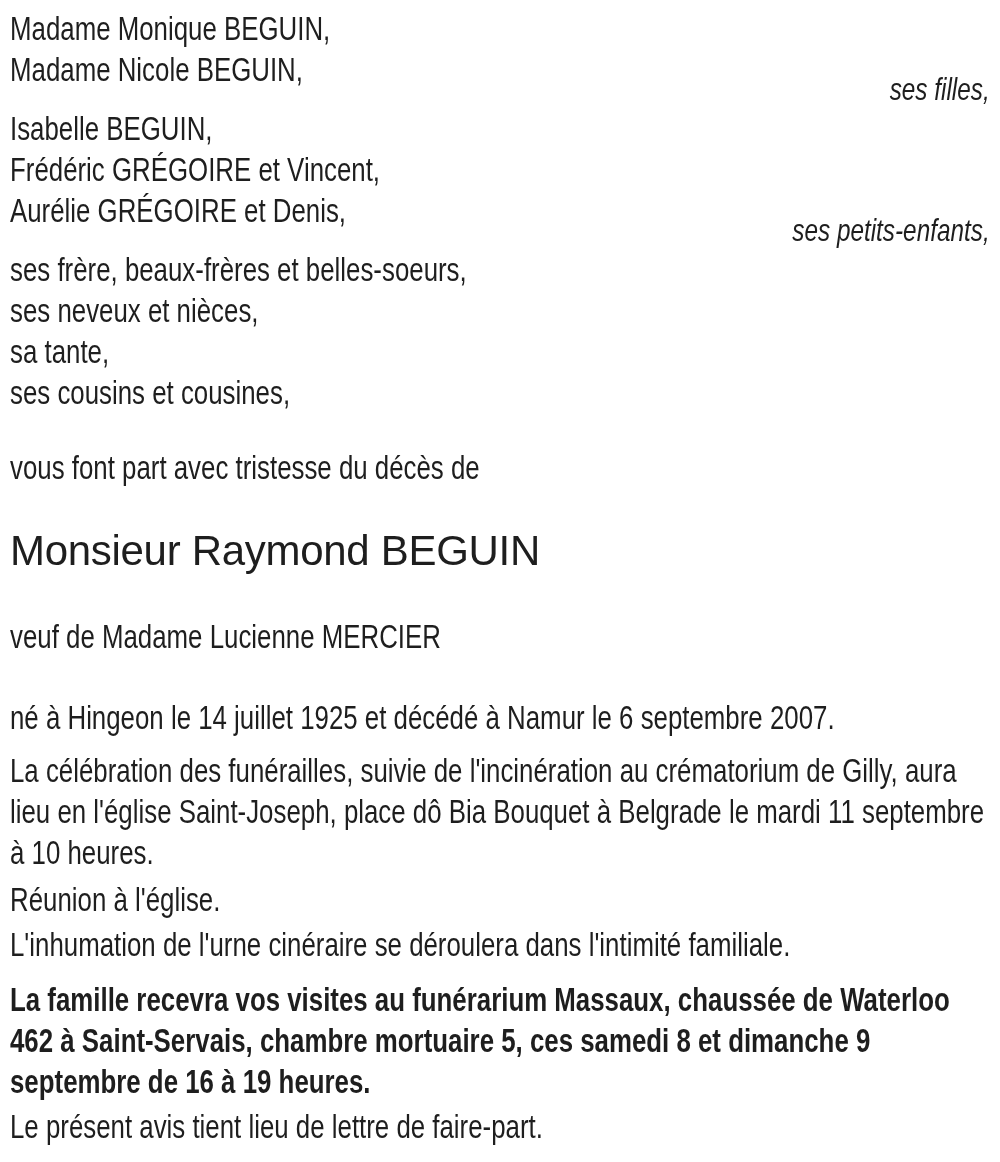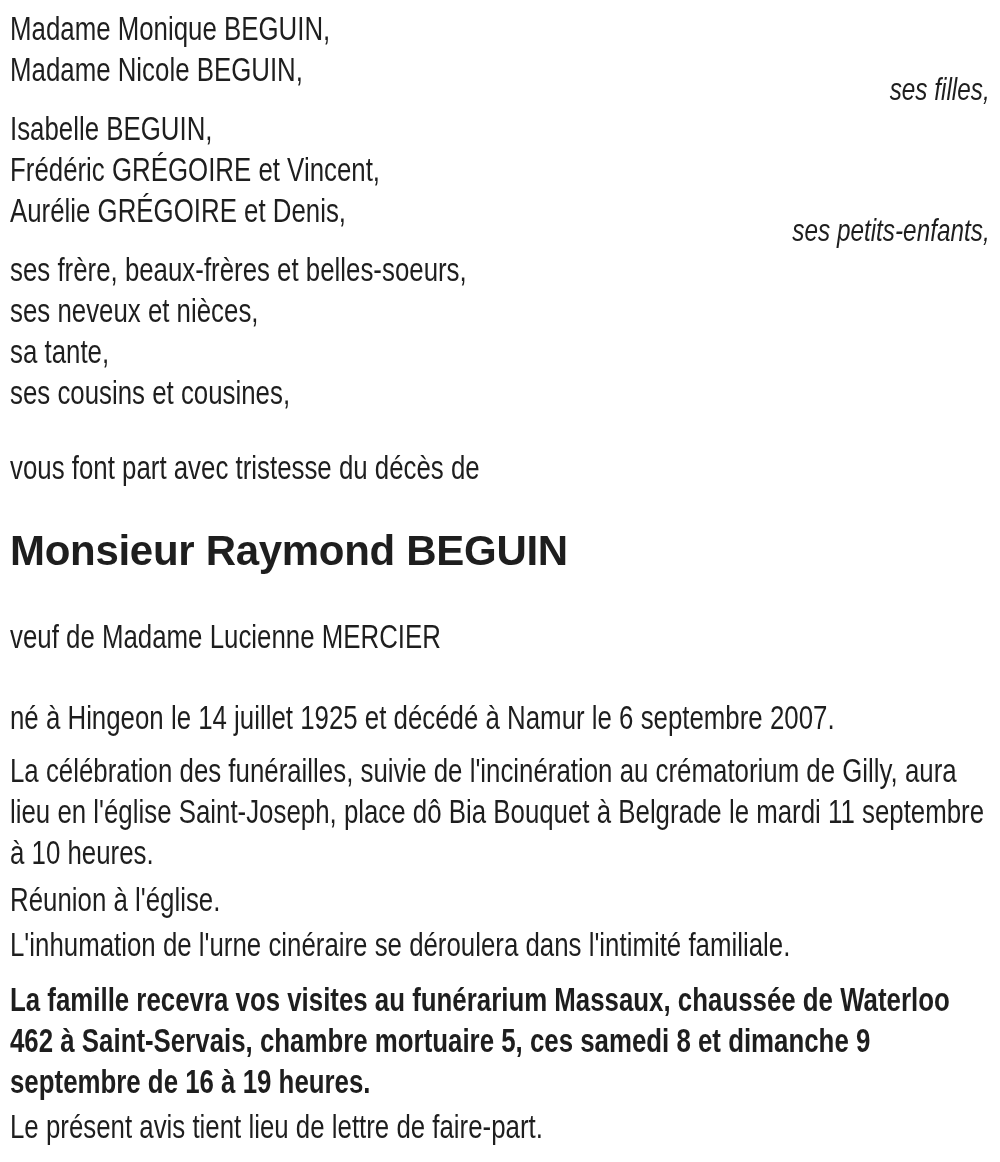--- a/index.html
+++ b/index.html
@@ -37,21 +37,21 @@
     font-style: italic;
     text-align: right;
     margin: -14px 0 6px 0;
   }
   .intro {
     margin-top: 34px;
   }
   .deceased {
     font-size: 42px;
     line-height: 50px;
-    font-weight: 700;
+    font-weight: 400;
     letter-spacing: -0.3px;
     margin: 38px 0 0 0;
   }
   .para {
     font-size: 34px;
     line-height: 41px;
     margin: 0;
   }
   .bold { font-weight: 700; }
   .mt40 { margin-top: 40px; }

